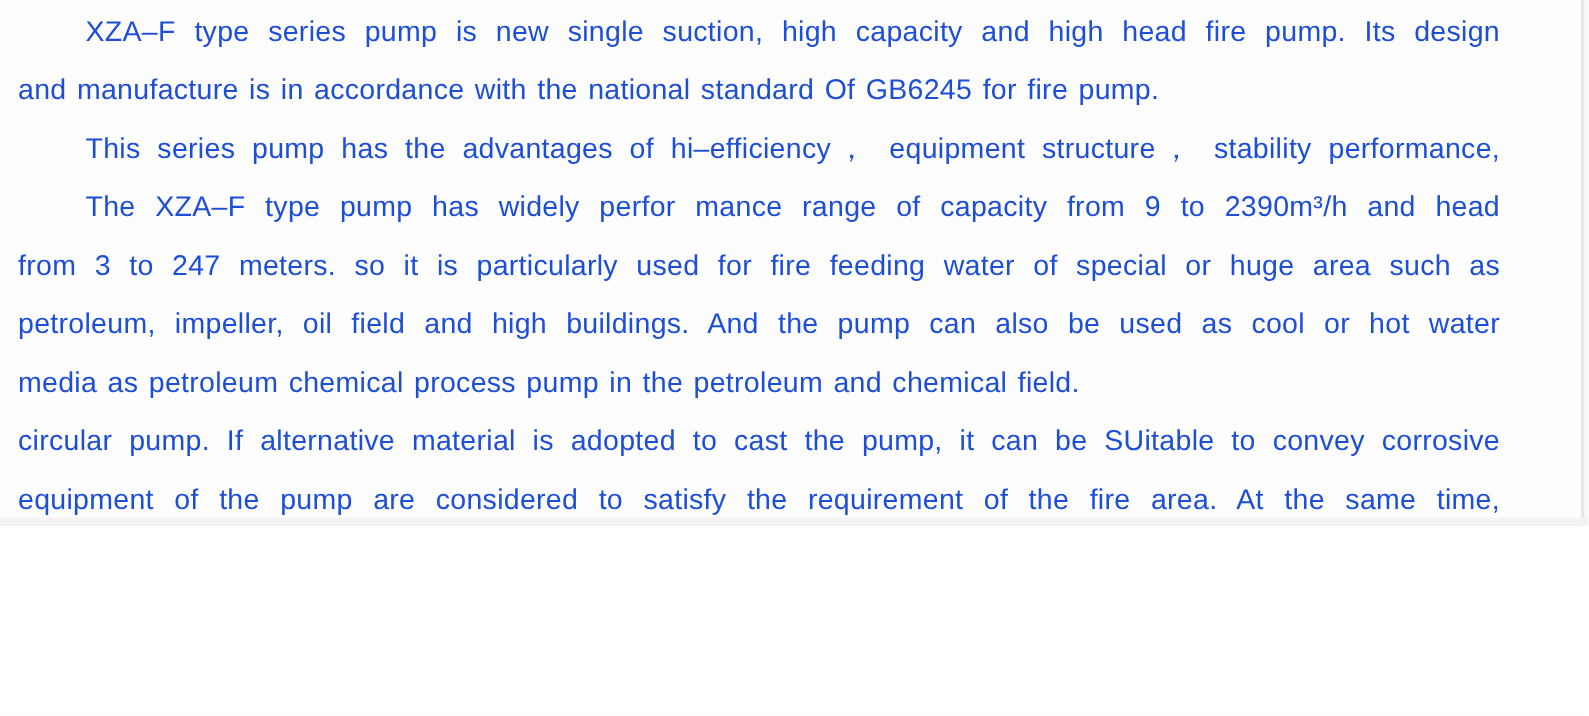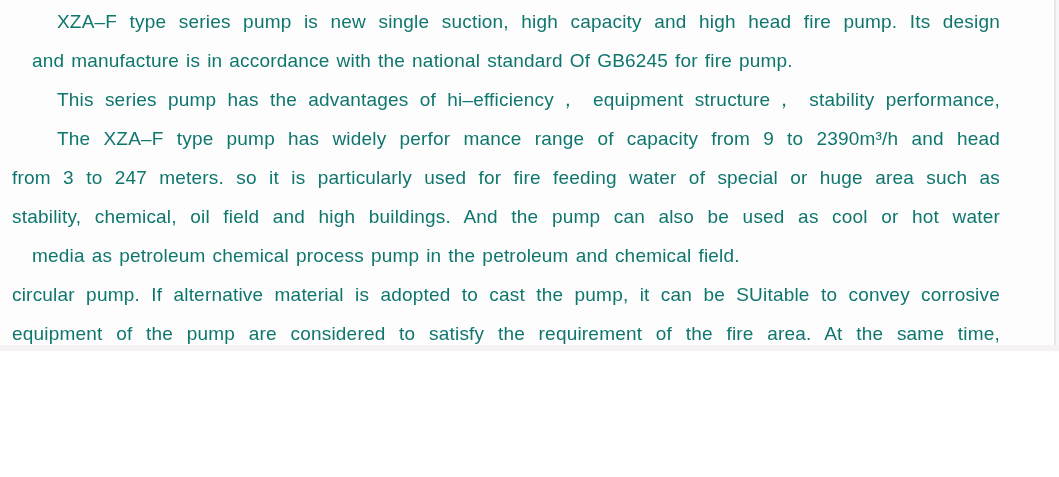--- a/index.html
+++ b/index.html
@@ -7,21 +7,21 @@
     padding: 0;
     background: #ffffff;
   }
   .page {
     position: relative;
     width: 1059px;
     height: 351px;
     background: #fdfdfd;
     overflow: hidden;
     font-family: "Liberation Sans", sans-serif;
-    color: #0f766e;
+    color: #1d4ed8;
   }
   .text-block {
     position: absolute;
     left: 12px;
     top: 2px;
     width: 988px;
     font-size: 19px;
     line-height: 39px;
     letter-spacing: 0.2px;
     word-spacing: 1.5px;
@@ -33,21 +33,20 @@
     text-align-last: justify;
     white-space: normal;
   }
   .line.fill {
     text-align: justify;
     text-align-last: justify;
   }
   .line.left {
     text-align: right;
     text-align-last: left;
-    margin-left: 20px;
   }
   .line.indent {
     text-indent: 45px;
   }
   .page-edge-right {
     position: absolute;
     top: 0;
     right: 3px;
     width: 2px;
     height: 100%;
@@ -82,21 +81,21 @@
       <div class="line left">and manufacture is in accordance with the national standard Of GB6245 for fire pump.</div>
     </div>
 
     <div class="para">
       <div class="line fill indent">This series pump has the advantages of hi–efficiency， equipment structure， stability performance,</div>
     </div>
 
     <div class="para">
       <div class="line fill indent">The XZA–F type pump has widely perfor mance range of capacity from 9 to 2390m³/h and head</div>
       <div class="line fill">from 3 to 247 meters. so it is particularly used for fire feeding water of special or huge area such as</div>
-      <div class="line fill">stability, chemical, oil field and high buildings. And the pump can also be used as cool or hot water</div>
+      <div class="line fill">petroleum, impeller, oil field and high buildings. And the pump can also be used as cool or hot water</div>
       <div class="line left">media as petroleum chemical process pump in the petroleum and chemical field.</div>
       <div class="line fill">circular pump. If alternative material is adopted to cast the pump, it can be SUitable to convey corrosive</div>
     </div>
 
     <div class="para">
       <div class="line fill">equipment of the pump are considered to satisfy the requirement of the fire area. At the same time,</div>
     </div>
 
   </div>
 

